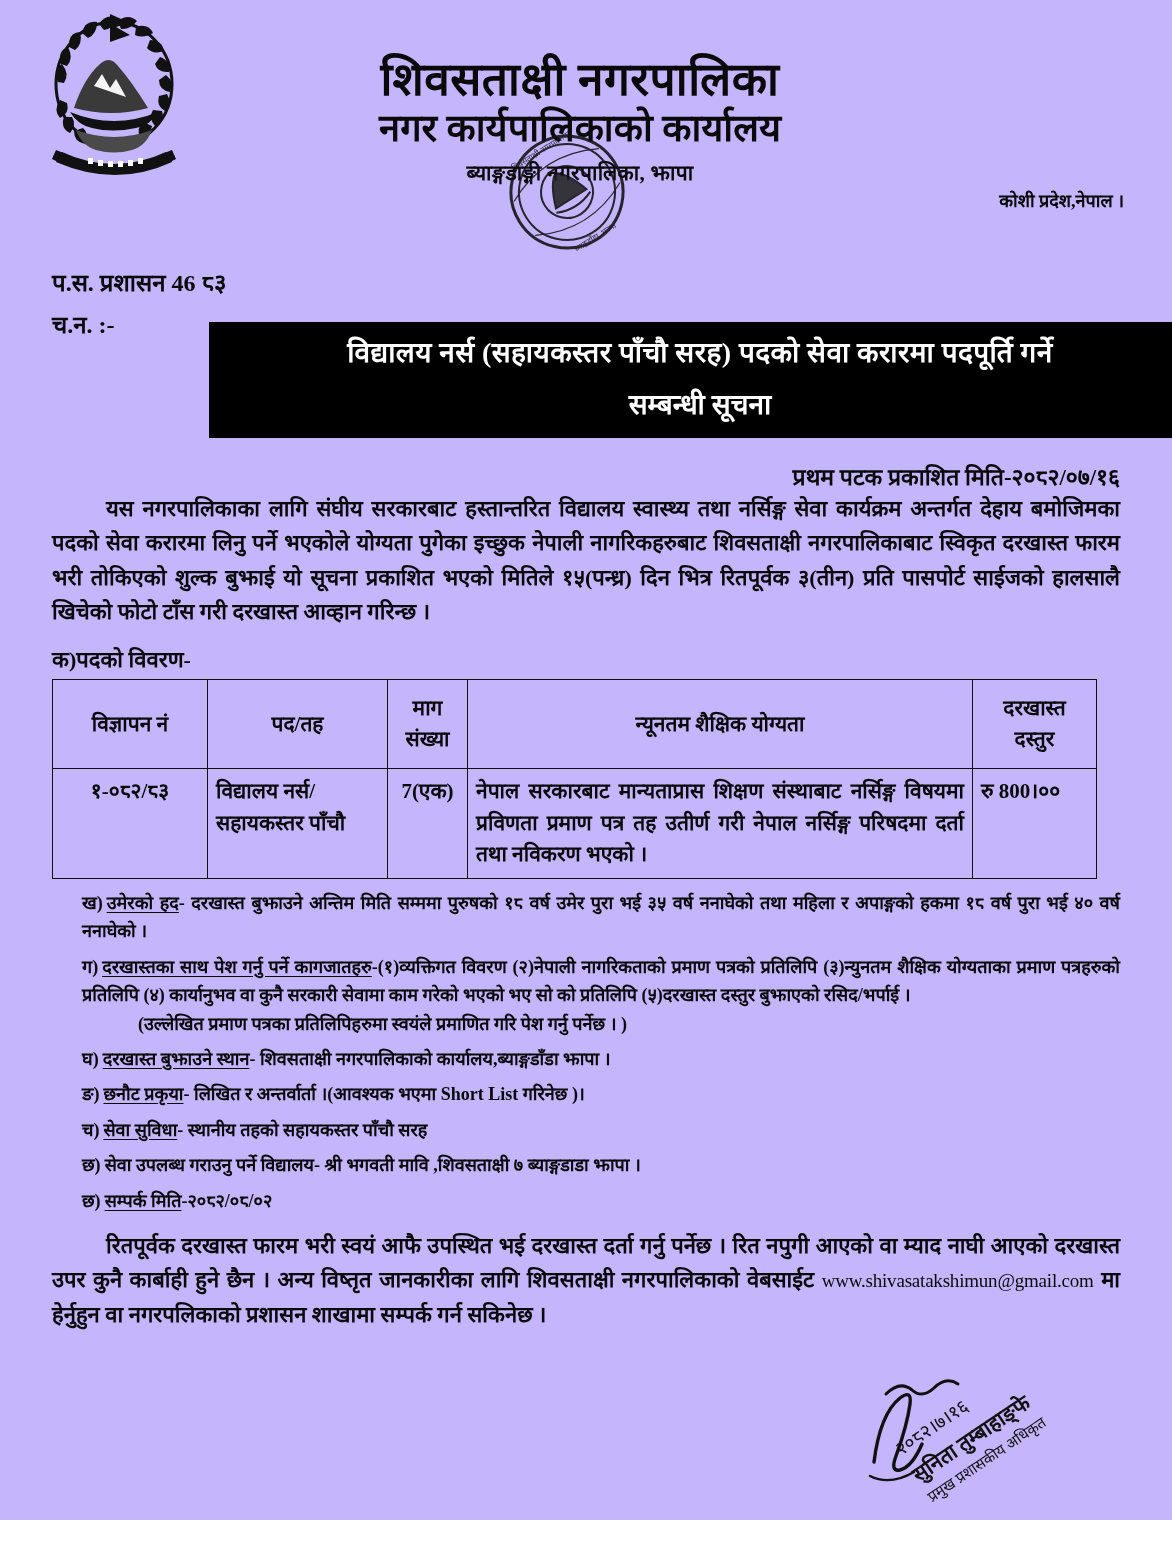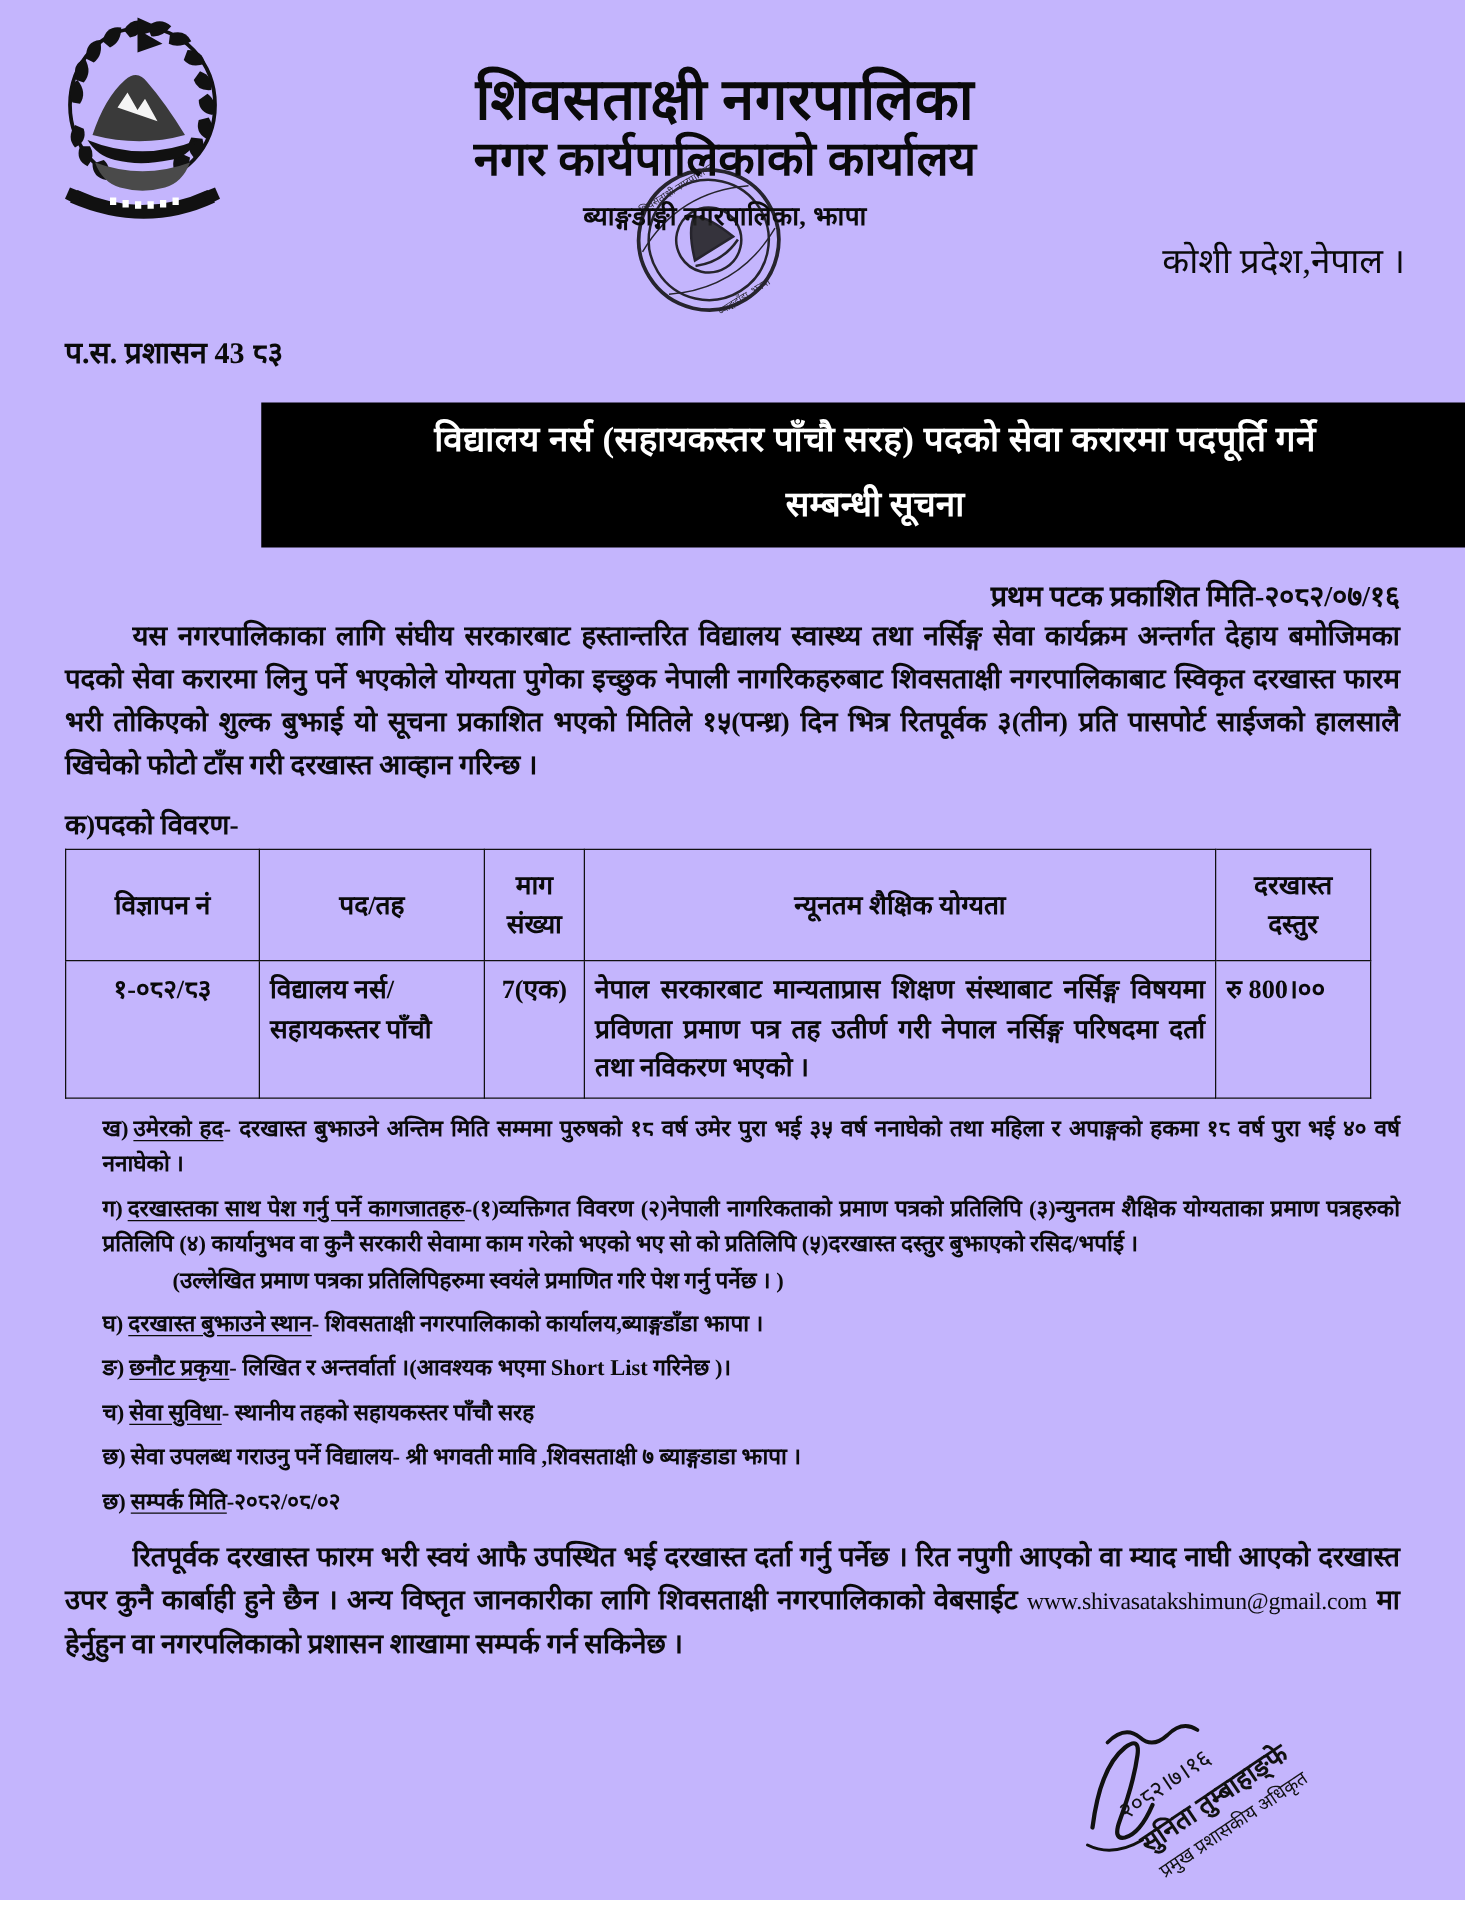--- a/index.html
+++ b/index.html
@@ -60,22 +60,22 @@
   .org-address {
     font-size: 21px;
     font-weight: bold;
     margin-top: 8px;
     letter-spacing: 0.3px;
   }
   .province {
     position: absolute;
     right: 48px;
     top: 188px;
-    font-size: 28px;
-    font-weight: normal;
+    font-size: 18px;
+    font-weight: bold;
     white-space: nowrap;
   }
 
   
   .stamp {
     position: absolute;
     left: 487px;
     top: 112px;
     width: 160px;
     height: 160px;
@@ -294,21 +294,22 @@
           <g stroke="#111" stroke-width="1.2">
             <path d="M30 60 q50 -26 100 0" fill="none"></path>
             <path d="M30 100 q50 26 100 0" fill="none"></path>
           </g>
         </g>
       </svg>
     </div>
   </div>
 
   <div class="refs">
-    <div>प.स. प्रशासन 43 ८३</div>
+    <div>प.स. प्रशासन 46 ८३</div>
+    <div>च.न. :-</div>
   </div>
 
   <div class="banner">
     <div class="banner-line1">विद्यालय नर्स (सहायकस्तर पाँचौ सरह) पदको सेवा करारमा पदपूर्ति गर्ने</div>
     <div class="banner-line2">सम्बन्धी सूचना</div>
   </div>
 
   <div class="pub-date">प्रथम पटक प्रकाशित मिति-२०८२/०७/१६</div>
 
   <div class="content">

